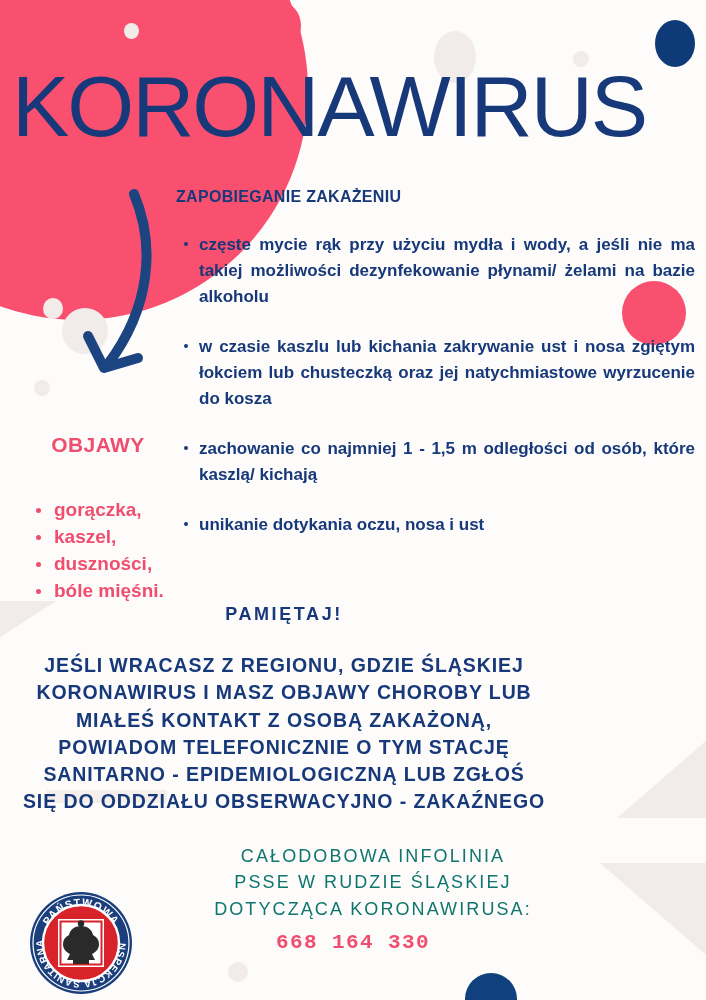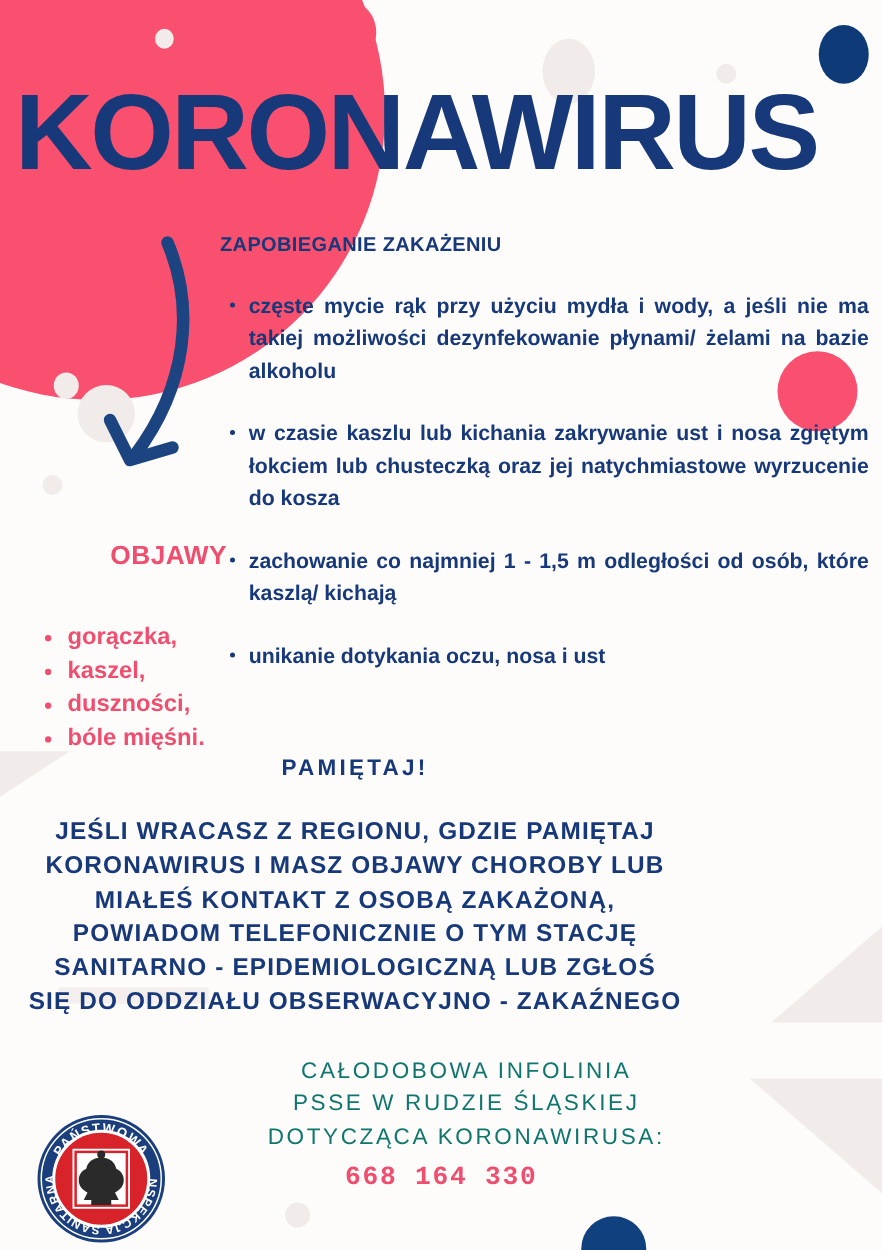--- a/index.html
+++ b/index.html
@@ -81,21 +81,21 @@
   }
 
   
   .arrow { left: 72px; top: 188px; }
 
   
   .title {
     left: 12px; top: 63px;
     width: 690px;
     font-size: 86px;
-    font-weight: bold;
+    font-weight: normal;
     color: #17397a;
     letter-spacing: -2px;
     line-height: 1;
     white-space: nowrap;
   }
 
   
   .prevent-heading {
     left: 176px; top: 188px;
     font-size: 16px;
@@ -129,21 +129,20 @@
 
   
   .objawy-title {
     left: 0; top: 433px;
     width: 196px;
     text-align: center;
     font-size: 21px;
     font-weight: bold;
     color: #ef4e6e;
     letter-spacing: 0.4px;
-    padding-left: 37px;
   }
   .objawy-list {
     left: 22px; top: 487px;
     width: 190px;
     list-style: none;
     margin: 10px; padding: 0;
   }
   .objawy-list li {
     position: relative;
     padding-left: 22px;
@@ -252,21 +251,21 @@
   <ul class="deco objawy-list">
     <li>gorączka,</li>
     <li>kaszel,</li>
     <li>duszności,</li>
     <li>bóle mięśni.</li>
   </ul>
 
   <div class="deco remember-wrap">
     <div class="remember-title">PAMIĘTAJ!</div>
     <div class="remember-lines">
-      <div>JEŚLI WRACASZ Z REGIONU, GDZIE PAMIĘTAJ</div>
+      <div>JEŚLI WRACASZ Z REGIONU, GDZIE ŚLĄSKIEJ</div>
       <div>KORONAWIRUS I MASZ OBJAWY CHOROBY LUB</div>
       <div>MIAŁEŚ KONTAKT Z OSOBĄ ZAKAŻONĄ,</div>
       <div>POWIADOM TELEFONICZNIE O TYM STACJĘ</div>
       <div>SANITARNO - EPIDEMIOLOGICZNĄ LUB ZGŁOŚ</div>
       <div>SIĘ DO ODDZIAŁU OBSERWACYJNO - ZAKAŹNEGO</div>
     </div>
   </div>
 
   <div class="deco hotline">
     <div class="hotline-lines">

